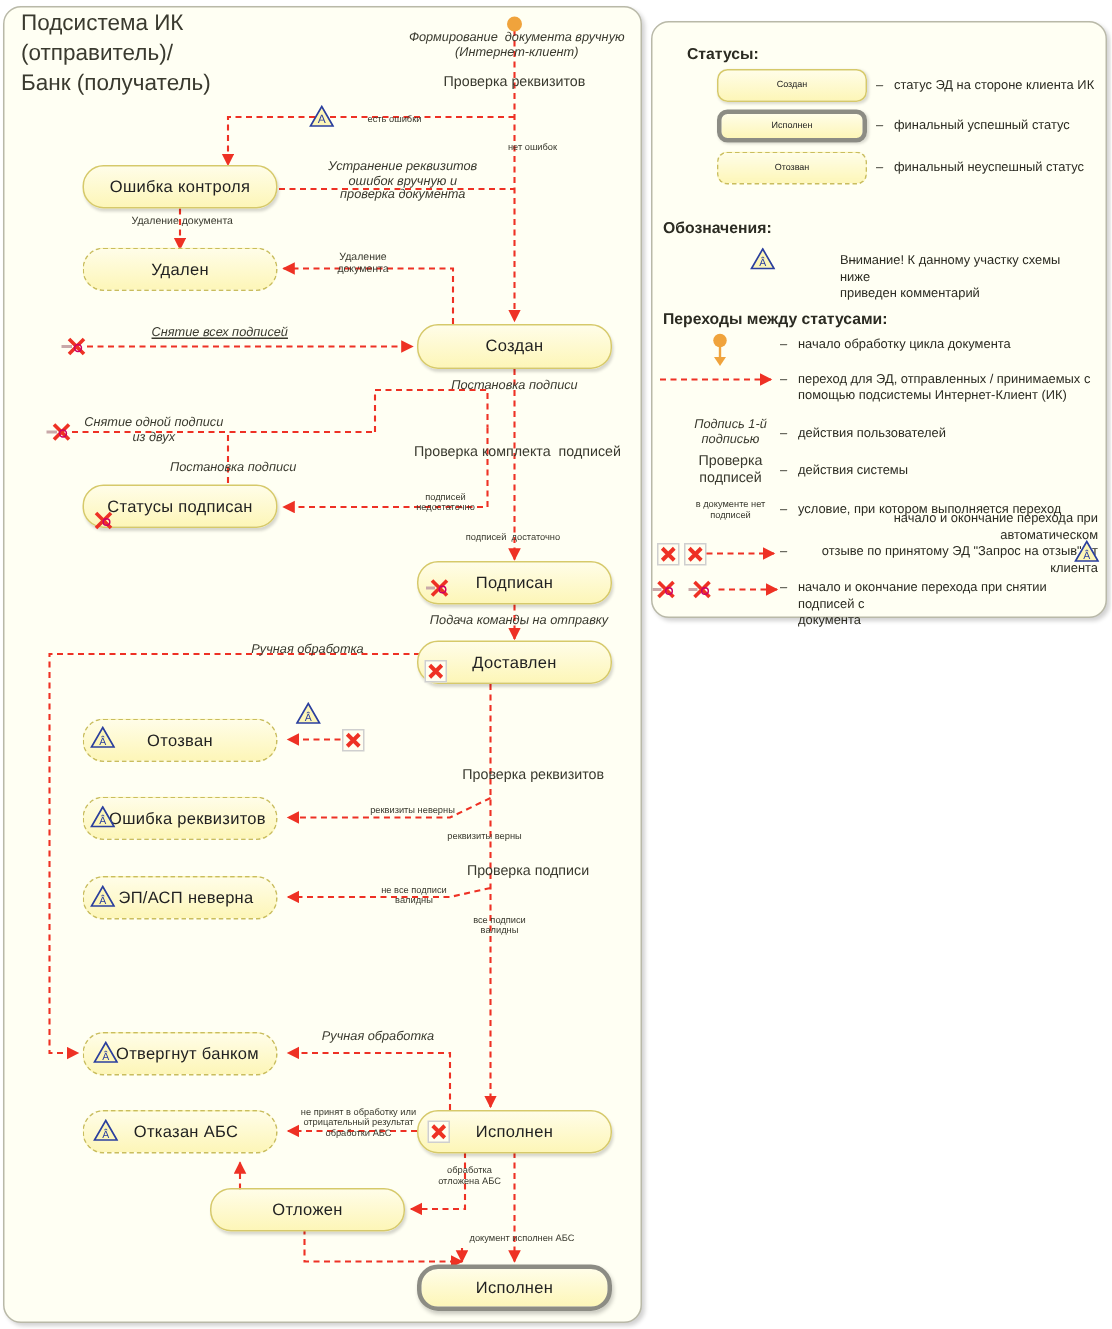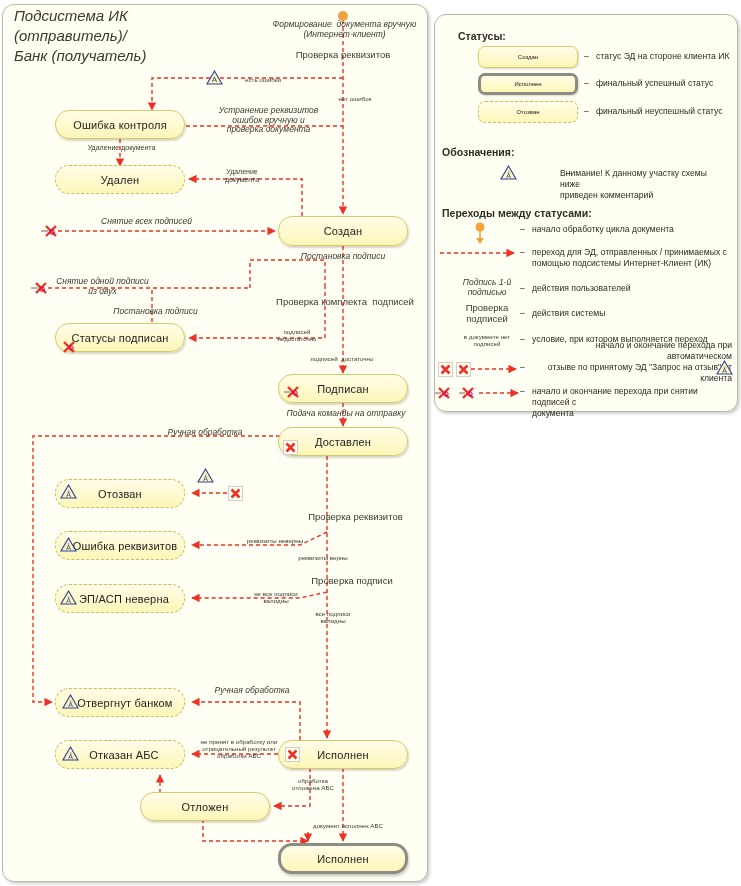--- a/index.html
+++ b/index.html
@@ -126,21 +126,21 @@
     <path d="M343,768 L343,841" marker-end="url(#ar)"></path>
   </g>
 
   <g stroke="#ee3124" stroke-width="1.4" fill="none" stroke-dasharray="4,3">
     <path d="M308,832 L308,841" marker-end="url(#ar)"></path>
   </g>
 
   <circle cx="343" cy="16" r="5" fill="#f0a33c"></circle>
 </svg>
 
-<div id="lane-title" style="white-space:pre-line;font-style:italic;">Подсистема ИК
+<div id="lane-title" style="white-space:pre-line;">Подсистема ИК
 (отправитель)/
 Банк (получатель)</div>
 
 <div class="state" style="left:55px;  top:110px; width:130px; height:29px;">
     <span class="lbl">Ошибка контроля</span>
   </div>
 <div class="state dashed" style="left:55px;  top:165px; width:130px; height:29px;">
     <span class="lbl">Удален</span>
   </div>
 <div class="state" style="left:278px; top:216px; width:130px; height:30px;">
@@ -270,21 +270,21 @@
 (Интернет-клиент)</div>
 <div class="elabel el-sys" style="left:268px;top:50px;width:150px;">Проверка реквизитов</div>
 <div class="elabel el-cond" style="left:228px;top:77px;width:70px;">есть ошибки</div>
 <div class="elabel el-cond" style="left:320px;top:96px;width:70px;">нет ошибок</div>
 <div class="elabel el-user" style="left:196px;top:106px;width:145px;">Устранение реквизитов
 ошибок вручную и
 проверка документа</div>
 <div class="elabel el-cond" style="left:64px;top:144px;width:115px;font-size:7px;">Удаление документа</div>
 <div class="elabel el-cond" style="left:206px;top:168px;width:72px;font-size:7px;">Удаление
 документа</div>
-<div class="elabel el-user" style="left:74px;top:217px;width:145px;">Снятие всех подписей</div>
+<div class="elabel el-user" style="left:74px;top:217px;width:145px;text-decoration:underline;">Снятие всех подписей</div>
 <div class="elabel el-user" style="left:40px;top:277px;width:125px;">Снятие одной подписи
 из двух</div>
 <div class="elabel el-user" style="left:273px;top:252px;width:140px;">Постановка подписи</div>
 <div class="elabel el-user" style="left:88px;top:307px;width:135px;">Постановка подписи</div>
 <div class="elabel el-sys" style="left:265px;top:297px;width:160px;">Проверка комплекта  подписей</div>
 <div class="elabel el-cond" style="left:258px;top:329px;width:78px;">подписей
 недостаточно</div>
 <div class="elabel el-cond" style="left:296px;top:356px;width:92px;">подписей  достаточно</div>
 <div class="elabel el-user" style="left:268px;top:409px;width:156px;">Подача команды на отправку</div>
 <div class="elabel el-user" style="left:140px;top:428px;width:130px;">Ручная обработка</div>

